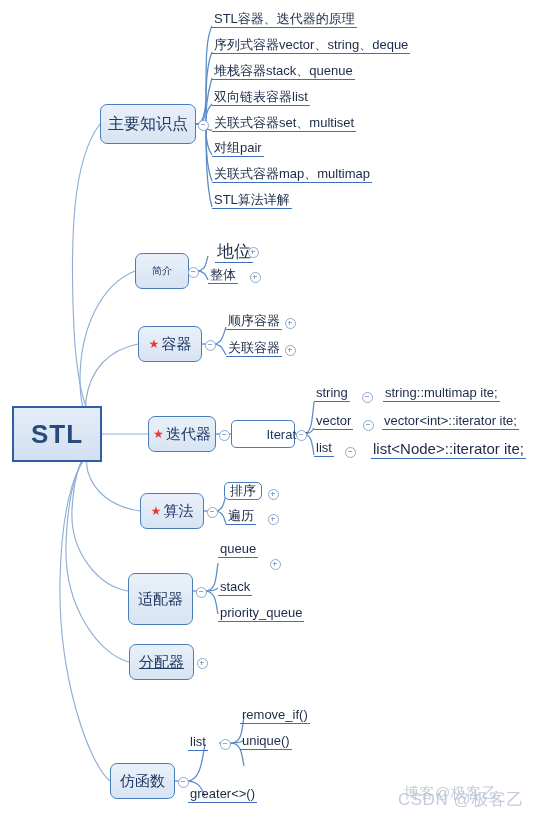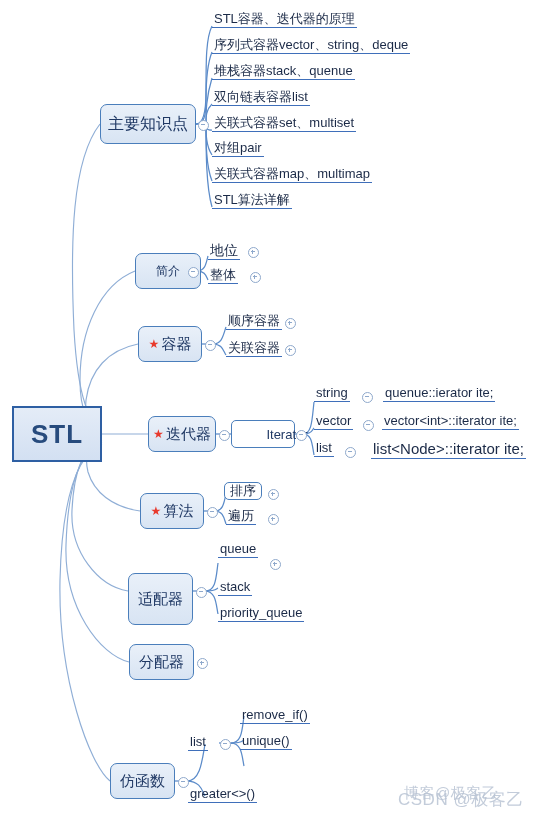--- a/index.html
+++ b/index.html
@@ -195,26 +195,26 @@
 
   <div class="leaf" style="left:212px;top:12px;font-size:13px;">STL容器、迭代器的原理</div>
   <div class="leaf" style="left:212px;top:38px;font-size:13px;">序列式容器vector、string、deque</div>
   <div class="leaf" style="left:212px;top:64px;font-size:13px;">堆栈容器stack、quenue</div>
   <div class="leaf" style="left:212px;top:90px;font-size:13px;">双向链表容器list</div>
   <div class="leaf" style="left:212px;top:116px;font-size:13px;">关联式容器set、multiset</div>
   <div class="leaf" style="left:212px;top:141px;font-size:13px;">对组pair</div>
   <div class="leaf" style="left:212px;top:167px;font-size:13px;">关联式容器map、multimap</div>
   <div class="leaf" style="left:212px;top:193px;font-size:13px;">STL算法详解</div>
 
-  <div class="node filled" style="left:135px;top:253px;width:66px;height:36px;font-size:12px;">
+  <div class="node filled" style="left:135px;top:253px;width:54px;height:36px;font-size:10px;">
     <span>简介</span>
   </div>
   <div class="bullet minus" style="left:188px;top:267px;"></div>
 
-  <div class="leaf" style="left:208px;top:243px;font-size:14px;">地位</div>
+  <div class="leaf" style="left:215px;top:243px;font-size:17px;">地位</div>
   <div class="bullet" style="left:248px;top:247px;"></div>
 
   <div class="leaf" style="left:208px;top:268px;font-size:13px;">整体</div>
   <div class="bullet" style="left:250px;top:272px;"></div>
 
   <div class="node filled" style="left:138px;top:326px;width:64px;height:36px;font-size:15px;">
     <span class="star">★</span>
     <span>容器</span>
   </div>
   <div class="bullet minus" style="left:205px;top:340px;"></div>
@@ -231,21 +231,21 @@
   </div>
   <div class="bullet minus" style="left:219px;top:430px;"></div>
 
   <div class="node plain" style="left:231px;top:420px;width:64px;height:28px;font-size:13px;">
     <span>Iterator</span>
   </div>
   <div class="bullet minus" style="left:296px;top:430px;"></div>
 
   <div class="leaf" style="left:314px;top:386px;font-size:13px;">string</div>
   <div class="bullet minus" style="left:362px;top:392px;"></div>
-  <div class="leaf" style="left:383px;top:386px;font-size:13px;">quenue::ierator ite;</div>
+  <div class="leaf" style="left:383px;top:386px;font-size:13px;">string::multimap ite;</div>
 
   <div class="leaf" style="left:314px;top:414px;font-size:13px;">vector</div>
   <div class="bullet minus" style="left:363px;top:420px;"></div>
   <div class="leaf" style="left:382px;top:414px;font-size:13px;">vector&lt;int&gt;::iterator ite;</div>
 
   <div class="leaf" style="left:314px;top:441px;font-size:13px;">list</div>
   <div class="bullet minus" style="left:345px;top:447px;"></div>
   <div class="leaf" style="left:371px;top:441px;font-size:15px;">list&lt;Node&gt;::iterator ite;</div>
 
   <div class="node filled" style="left:140px;top:493px;width:64px;height:36px;font-size:15px;">
@@ -265,21 +265,21 @@
   </div>
   <div class="bullet minus" style="left:196px;top:587px;"></div>
 
   <div class="leaf" style="left:218px;top:542px;font-size:13px;">queue</div>
   <div class="bullet" style="left:270px;top:559px;"></div>
 
   <div class="leaf" style="left:218px;top:580px;font-size:13px;">stack</div>
 
   <div class="leaf" style="left:218px;top:606px;font-size:13px;">priority_queue</div>
 
-  <div class="node filled" style="left:129px;top:644px;width:65px;height:36px;font-size:15px;">
+  <div class="node filled" style="left:129px;top:644px;width:65px;height:36px;font-size:15px;text-decoration:underline;">
     <span>分配器</span>
   </div>
   <div class="bullet" style="left:197px;top:658px;"></div>
 
   <div class="node filled" style="left:110px;top:763px;width:65px;height:36px;font-size:15px;">
     <span>仿函数</span>
   </div>
   <div class="bullet minus" style="left:178px;top:777px;"></div>
 
   <div class="leaf" style="left:188px;top:735px;font-size:13px;">list</div>

